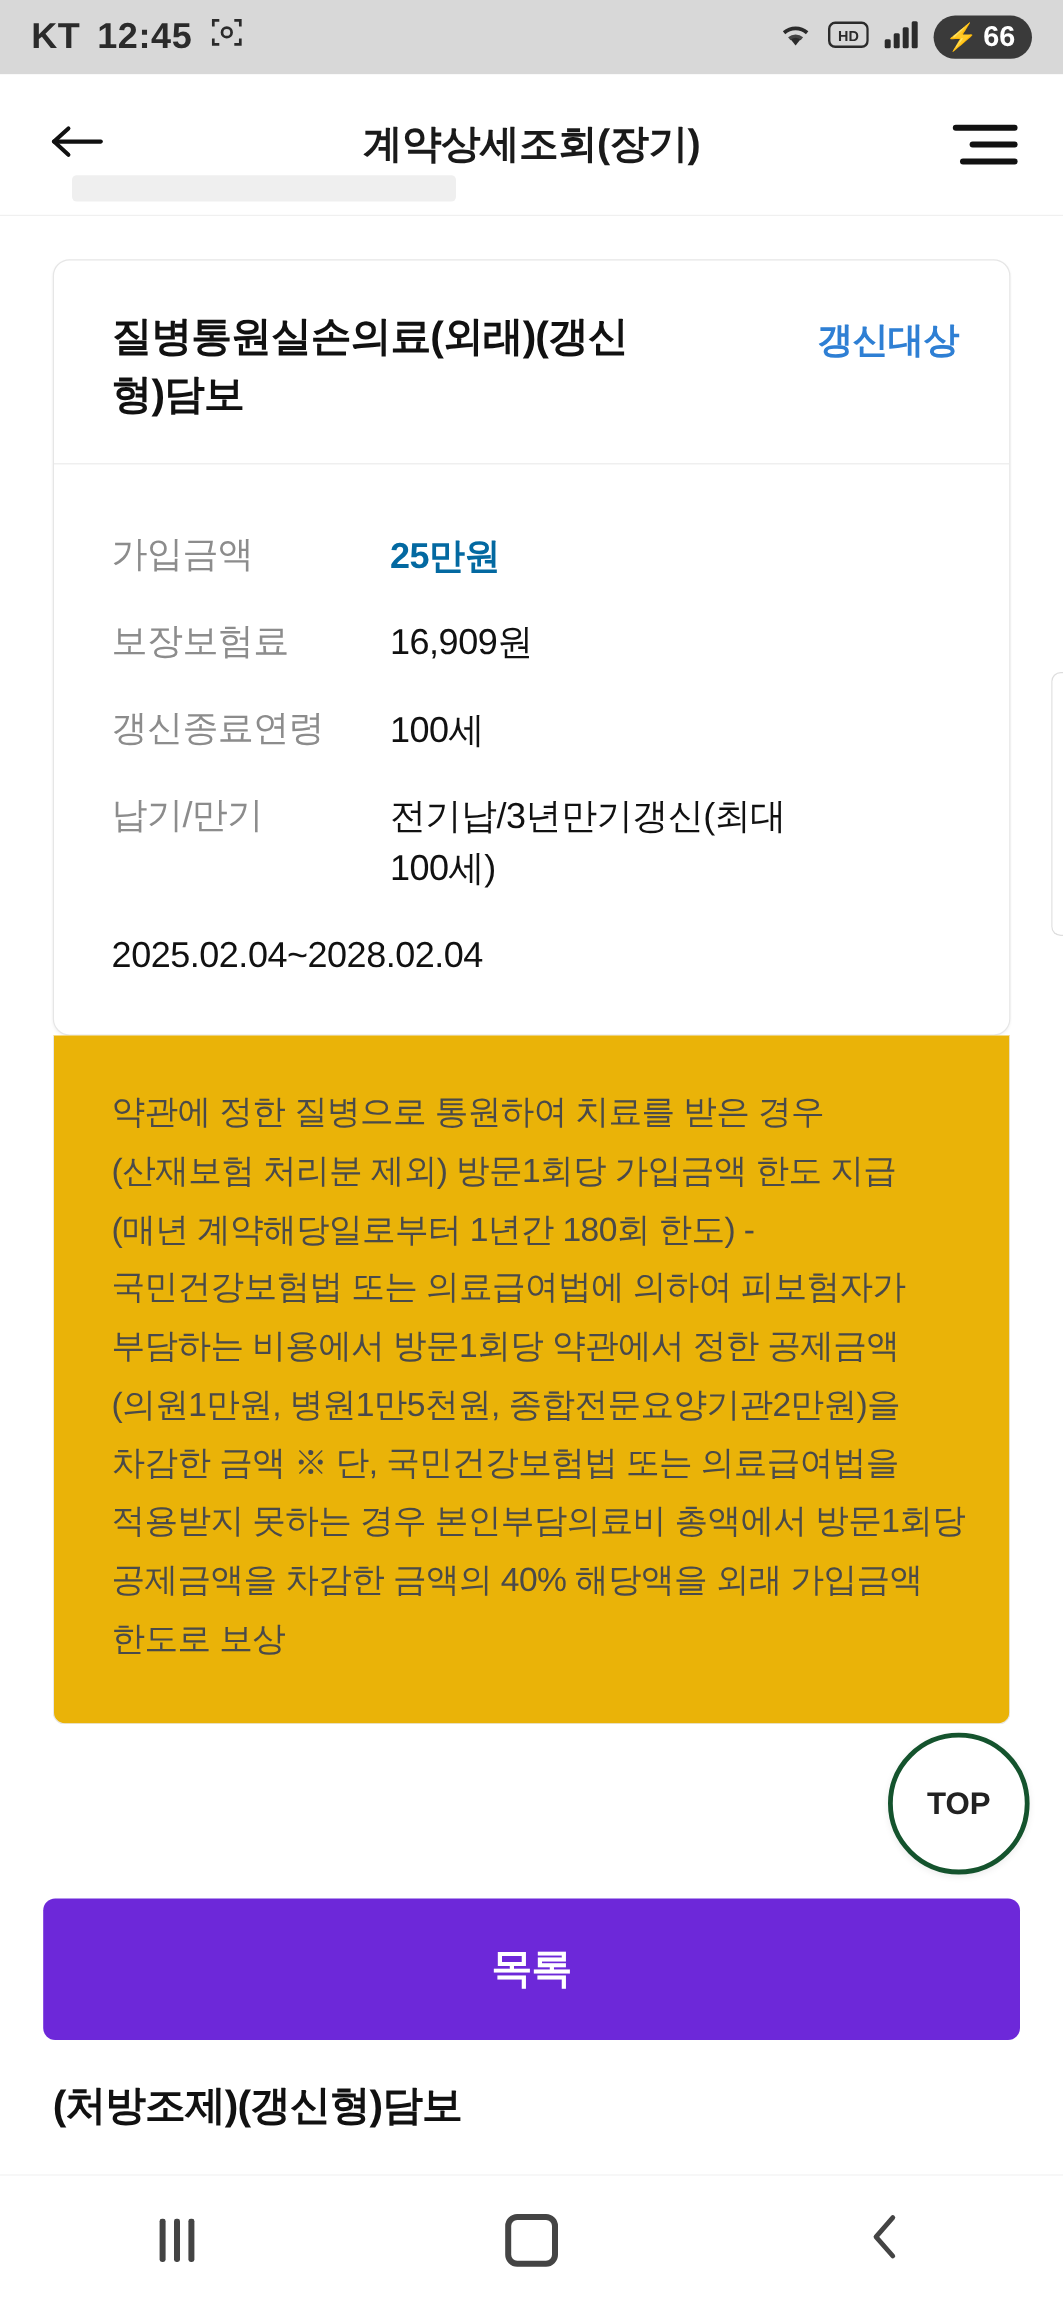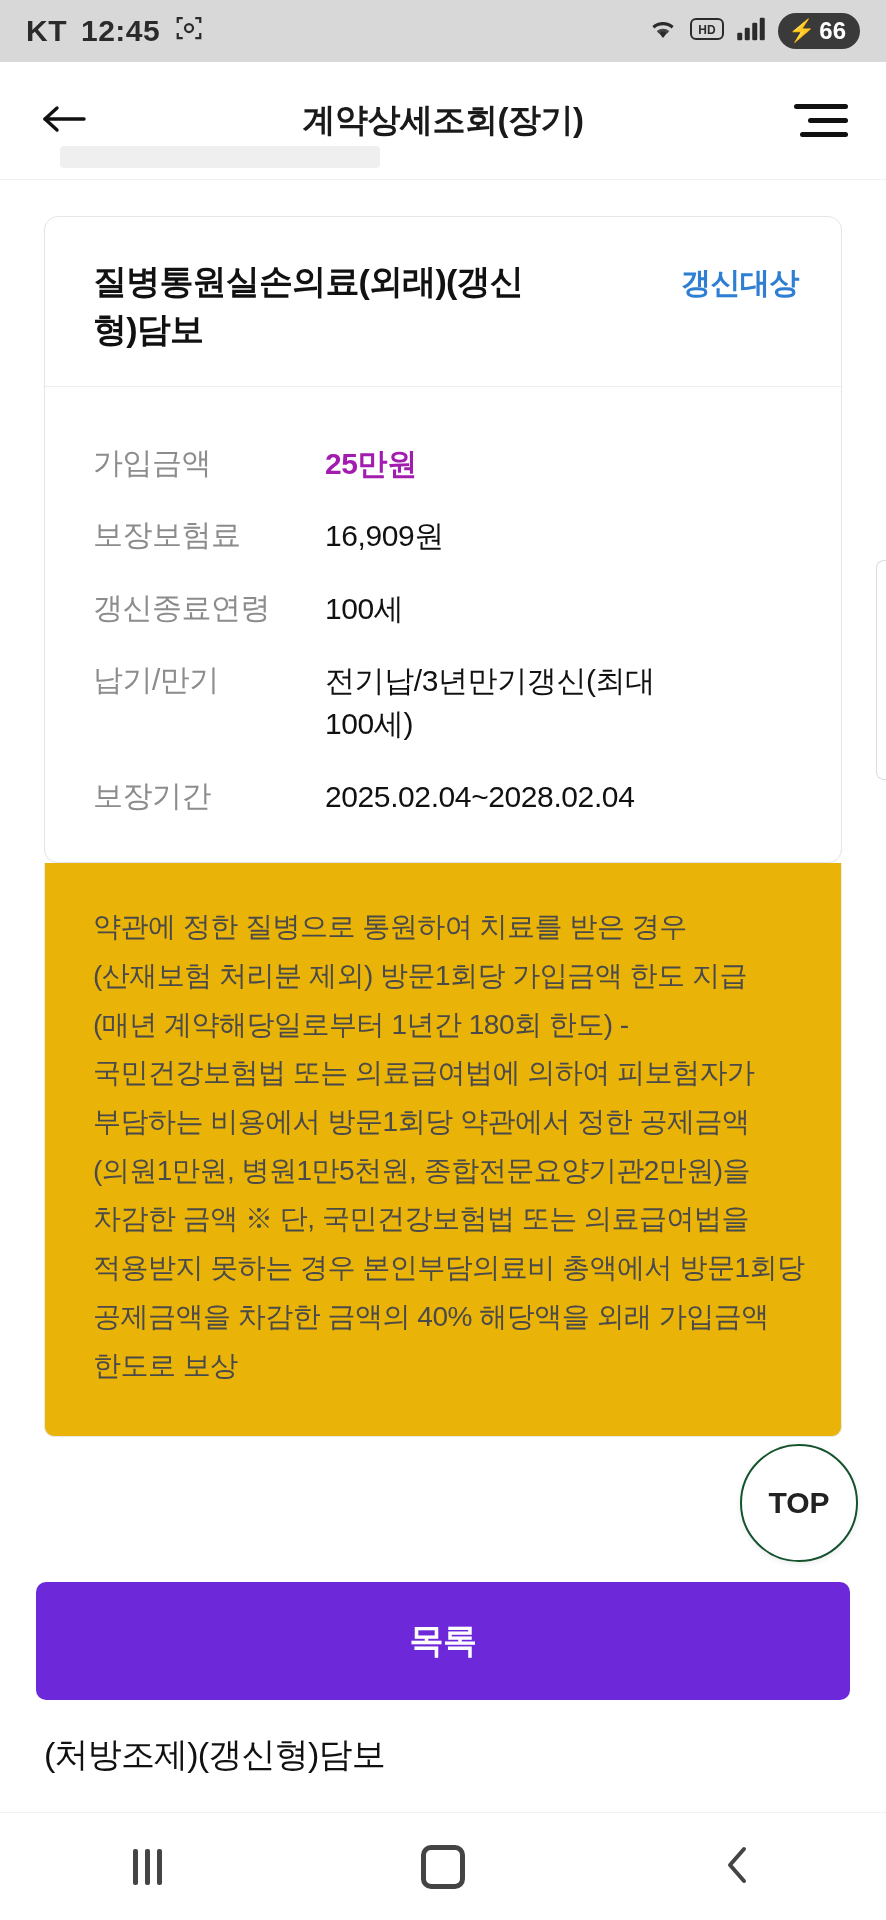--- a/index.html
+++ b/index.html
@@ -169,21 +169,21 @@
     line-height: 1.35;
   }
   .spec-value {
     font-size: 30px;
     color: #111111;
     font-weight: 500;
     line-height: 1.42;
     letter-spacing: -0.4px;
   }
   .spec-value.accent {
-    color: #a21caf;
+    color: #0369a1;
     font-weight: 700;
   }
 
   .desc-block {
     margin: 0 44px;
     background: #eab308;
     border: 1px solid #e8e8e8;
     border-top: none;
     border-radius: 0 0 10px 10px;
     padding: 40px 33px 46px 48px;
@@ -198,25 +198,25 @@
 
   
   .top-btn {
     position: absolute;
     right: 28px;
     bottom: 250px;
     width: 118px;
     height: 118px;
     border-radius: 50%;
     background: #ffffff;
-    border: 2px solid #14532d;
-    display: flex;
-    align-items: center;
-    justify-content: center;
-    font-size: 30px;
+    border: 4px solid #14532d;
+    display: flex;
+    align-items: center;
+    justify-content: center;
+    font-size: 26px;
     font-weight: 700;
     color: #222;
     box-shadow: 0 2px 6px rgba(0,0,0,0.08);
   }
 
   
   .list-btn {
     position: absolute;
     left: 36px;
     right: 36px;
@@ -232,21 +232,21 @@
     font-weight: 700;
     letter-spacing: -0.5px;
   }
 
   
   .next-title {
     position: absolute;
     left: 44px;
     bottom: 34px;
     font-size: 34px;
-    font-weight: 400;
+    font-weight: 700;
     color: #111;
     letter-spacing: -0.8px;
   }
 
   
   .scroll-hint {
     position: absolute;
     right: 0;
     top: 380px;
     width: 10px;
@@ -373,21 +373,20 @@
       </div>
       <div class="spec-row">
         <div class="spec-label">갱신종료연령</div>
         <div class="spec-value">100세</div>
       </div>
       <div class="spec-row">
         <div class="spec-label">납기/만기</div>
         <div class="spec-value" style="max-width:340px">전기납/3년만기갱신(최대100세)</div>
       </div>
       <div class="spec-row">
-        <div class="spec-label">보장기간</div>
         <div class="spec-value">2025.02.04~2028.02.04</div>
       </div>
     </div>
   </div>
 
   <div class="desc-block">
     <div class="desc-text">약관에 정한 질병으로 통원하여 치료를 받은 경우 (산재보험 처리분 제외) 방문1회당 가입금액 한도 지급 (매년 계약해당일로부터 1년간 180회 한도) - 국민건강보험법 또는 의료급여법에 의하여 피보험자가 부담하는 비용에서 방문1회당 약관에서 정한 공제금액 (의원1만원, 병원1만5천원, 종합전문요양기관2만원)을 차감한 금액 ※ 단, 국민건강보험법 또는 의료급여법을 적용받지 못하는 경우 본인부담의료비 총액에서 방문1회당 공제금액을 차감한 금액의 40% 해당액을 외래 가입금액 한도로 보상</div>
   </div>
 
   <div class="top-btn">

